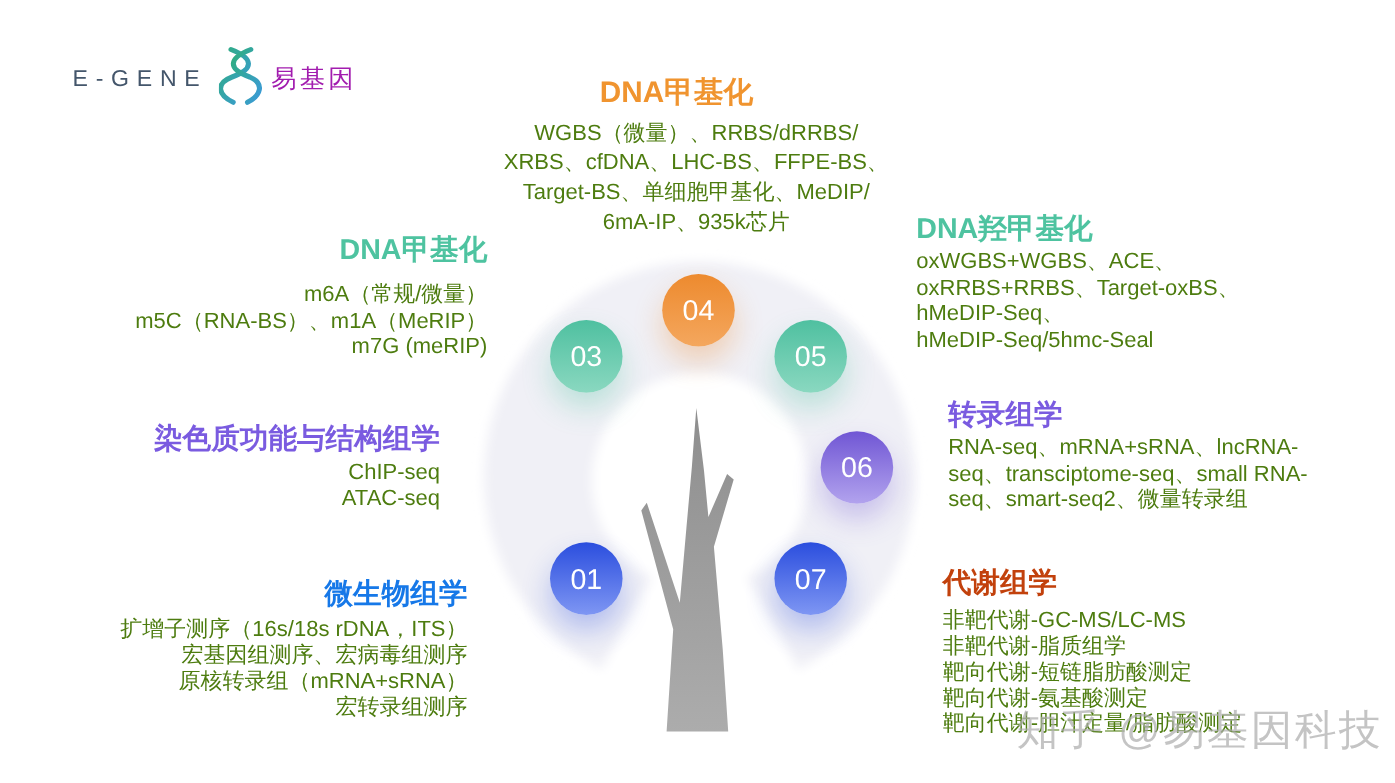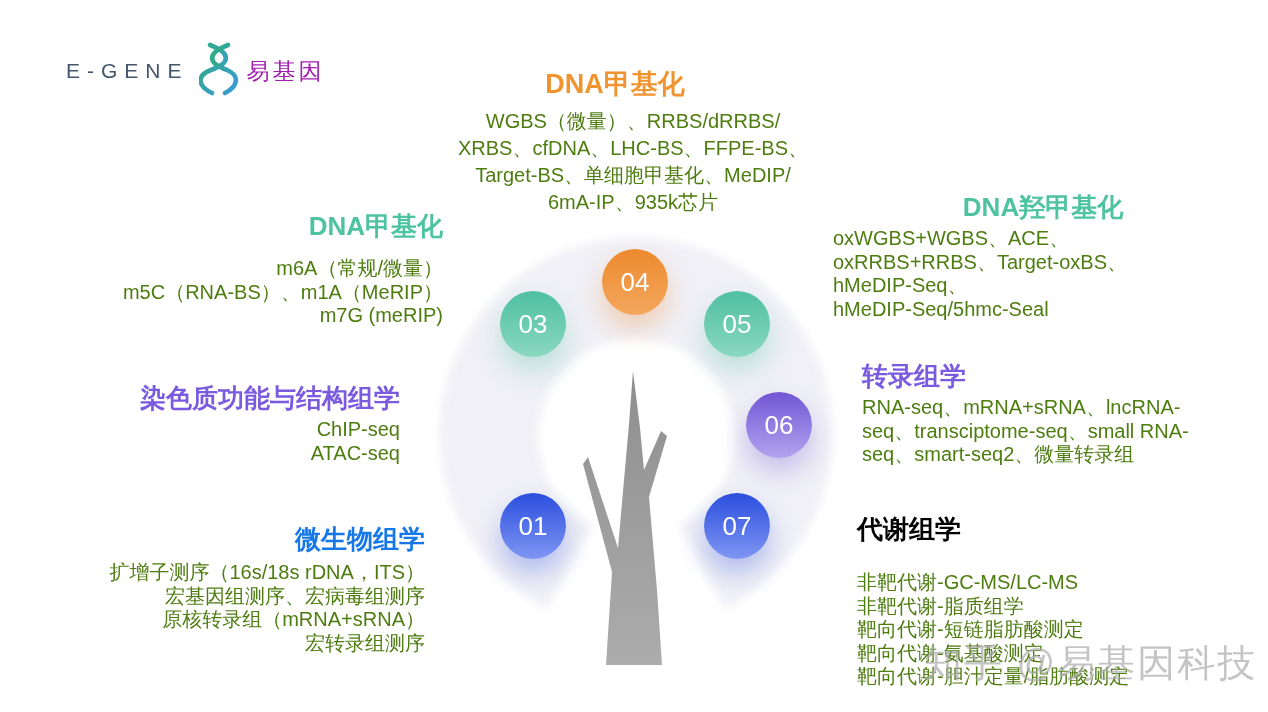--- a/index.html
+++ b/index.html
@@ -44,27 +44,27 @@
   #sec-rna       { right:825px; top:211px; width:430px; text-align:right; }
   #sec-rna .title { color:#4EC3A0; margin-bottom:16px; }
 
   #sec-chromatin { right:868px; top:383px; width:430px; text-align:right; }
   #sec-chromatin .title { color:#7A5BE0; margin-bottom:5px; }
 
   #sec-microbio  { right:843px; top:524px; width:460px; text-align:right; }
   #sec-microbio .title { color:#1678E8; margin-bottom:7px; }
 
   #sec-hydroxy   { left:833px; top:192px; width:420px; text-align:left; }
-  #sec-hydroxy .title { color:#4EC3A0; margin-bottom:5px;text-align:center; }
+  #sec-hydroxy .title { color:#4EC3A0; margin-bottom:5px; }
 
   #sec-transcript{ left:862px; top:361px; width:410px; text-align:left; }
   #sec-transcript .title { color:#7A5BE0; margin-bottom:5px; }
 
   #sec-metabol   { left:857px; top:514px; width:410px; text-align:left; }
-  #sec-metabol .title { color:#000000; margin-bottom:27px; }
+  #sec-metabol .title { color:#c2410c; margin-bottom:9px; }
 
   
   .watermark {
     position:absolute; left:924px; top:638px; font-size:38px; letter-spacing:2px;
     color:#aeaeae; opacity:.72; white-space:nowrap; font-weight:400;
   }
 </style>
 </head>
 <body>
 

